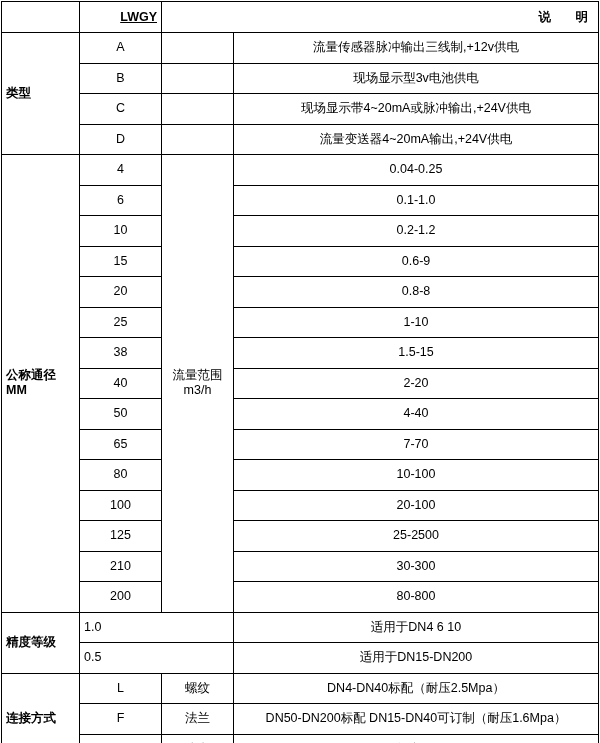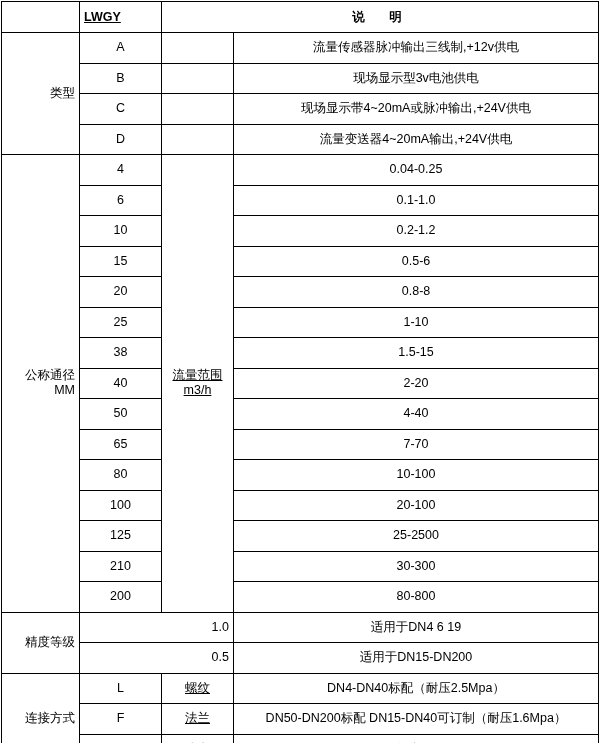--- a/index.html
+++ b/index.html
@@ -31,44 +31,43 @@
     text-align: center;
     font-weight: bold;
   }
   .c-code {
     width: 82px;
     text-align: center;
   }
   .c-mid {
     width: 72px;
     text-align: center;
+  }
+  .c-desc {
+    text-align: center;
+    padding-left: 6px;
+  }
+  .hdr-code {
+    text-align: right;
+    font-weight: bold;
     text-decoration: underline;
   }
-  .c-desc {
-    text-align: center;
-    padding-left: 6px;
-  }
-  .hdr-code {
-    text-align: left;
-    font-weight: bold;
-    text-decoration: underline;
-  }
   .hdr-desc {
-    text-align: center;
+    text-align: right;
     padding-left: 40px;
     letter-spacing: 6px;
     font-weight: bold;
   }
   .cat-label {
-    text-align: right;
-    font-weight: normal;
+    text-align: left;
+    font-weight: bold;
     line-height: 1.35;
   }
   .span2 {
-    text-align: right;
+    text-align: left;
   }
   .range-label {
     text-align: center;
     line-height: 1.5;
     font-weight: normal;
   }
   .r-tall td { height: 26px; }
   .r-norm td { height: 25.5px; }
 </style>
 </head>
@@ -117,21 +116,21 @@
       <tr class="r-norm">
         <td class="c-code">6</td>
         <td class="c-desc">0.1-1.0</td>
       </tr>
       <tr class="r-norm">
         <td class="c-code">10</td>
         <td class="c-desc">0.2-1.2</td>
       </tr>
       <tr class="r-norm">
         <td class="c-code">15</td>
-        <td class="c-desc">0.5-6</td>
+        <td class="c-desc">0.6-9</td>
       </tr>
       <tr class="r-norm">
         <td class="c-code">20</td>
         <td class="c-desc">0.8-8</td>
       </tr>
       <tr class="r-norm">
         <td class="c-code">25</td>
         <td class="c-desc">1-10</td>
       </tr>
       <tr class="r-norm">
@@ -166,21 +165,21 @@
         <td class="c-code">210</td>
         <td class="c-desc">30-300</td>
       </tr>
       <tr class="r-norm">
         <td class="c-code">200</td>
         <td class="c-desc">80-800</td>
       </tr>
       <tr class="r-norm">
         <td class="c-cat cat-label" rowspan="2">精度等级</td>
         <td class="c-code span2" colspan="2">1.0</td>
-        <td class="c-desc">适用于DN4  6  19</td>
+        <td class="c-desc">适用于DN4  6  10</td>
       </tr>
       <tr class="r-norm">
         <td class="c-code span2" colspan="2">0.5</td>
         <td class="c-desc">适用于DN15-DN200</td>
       </tr>
       <tr class="r-norm">
         <td class="c-cat cat-label" rowspan="3">连接方式</td>
         <td class="c-code">L</td>
         <td class="c-mid">螺纹</td>
         <td class="c-desc">DN4-DN40标配（耐压2.5Mpa）</td>

